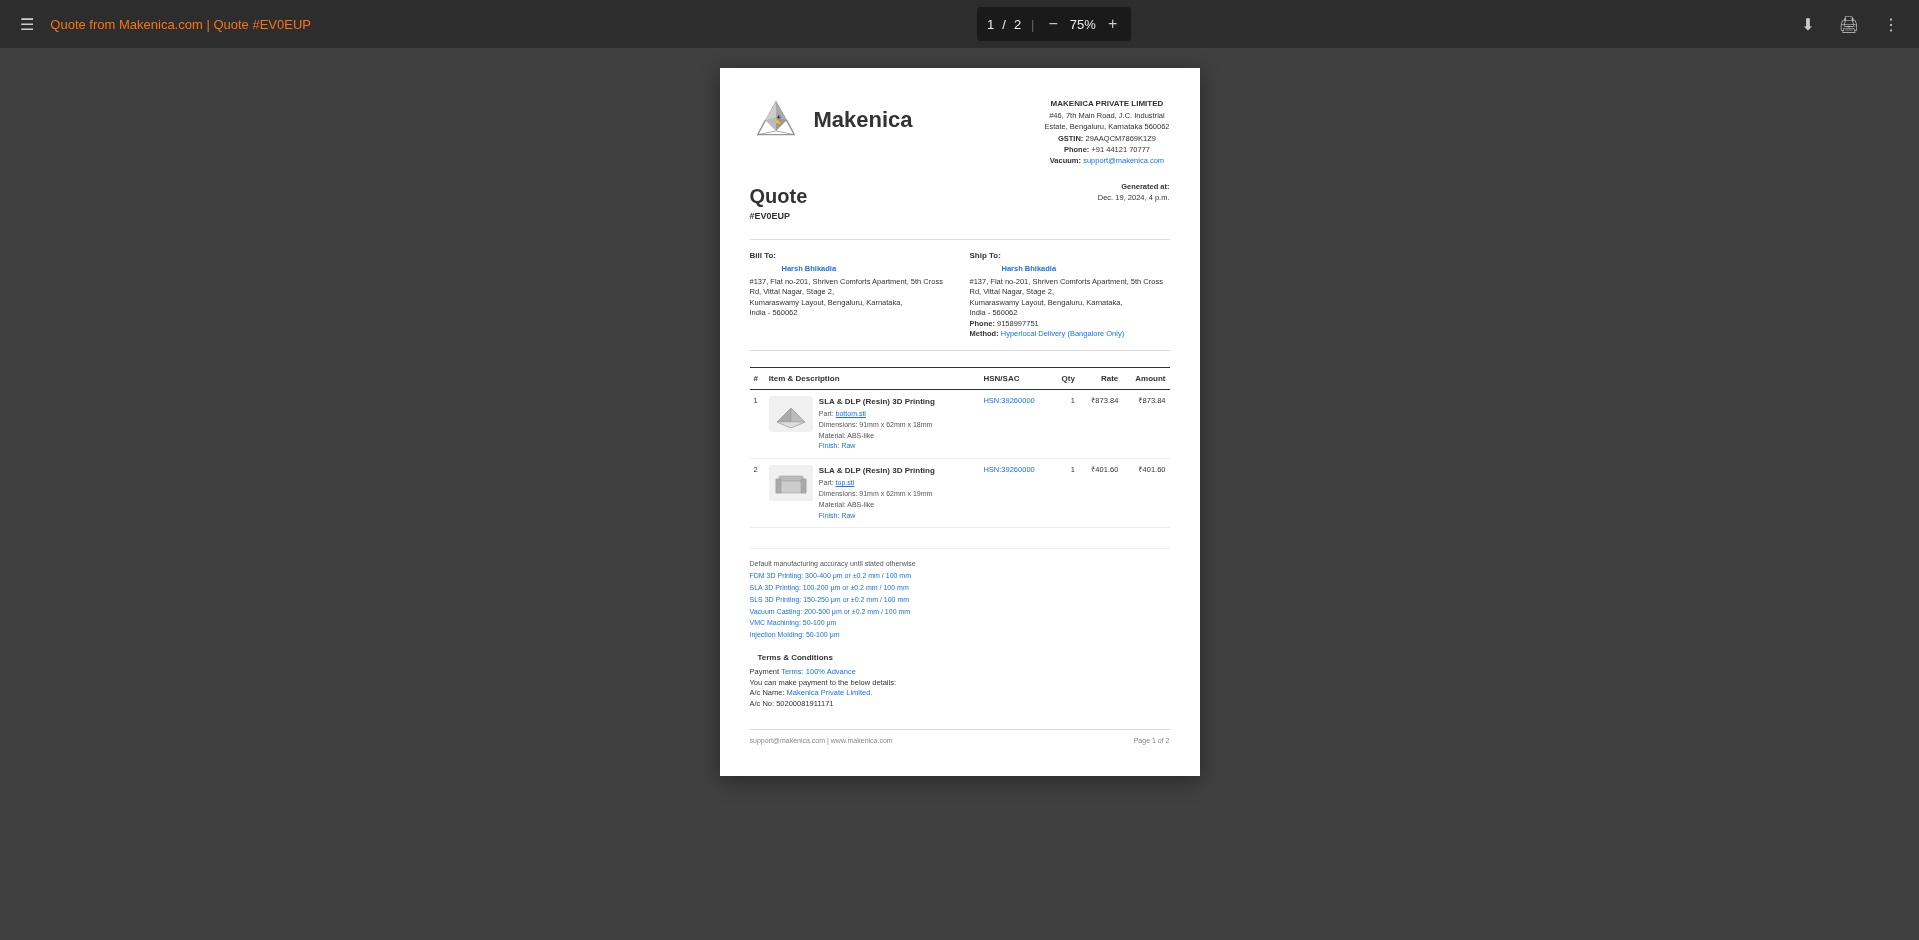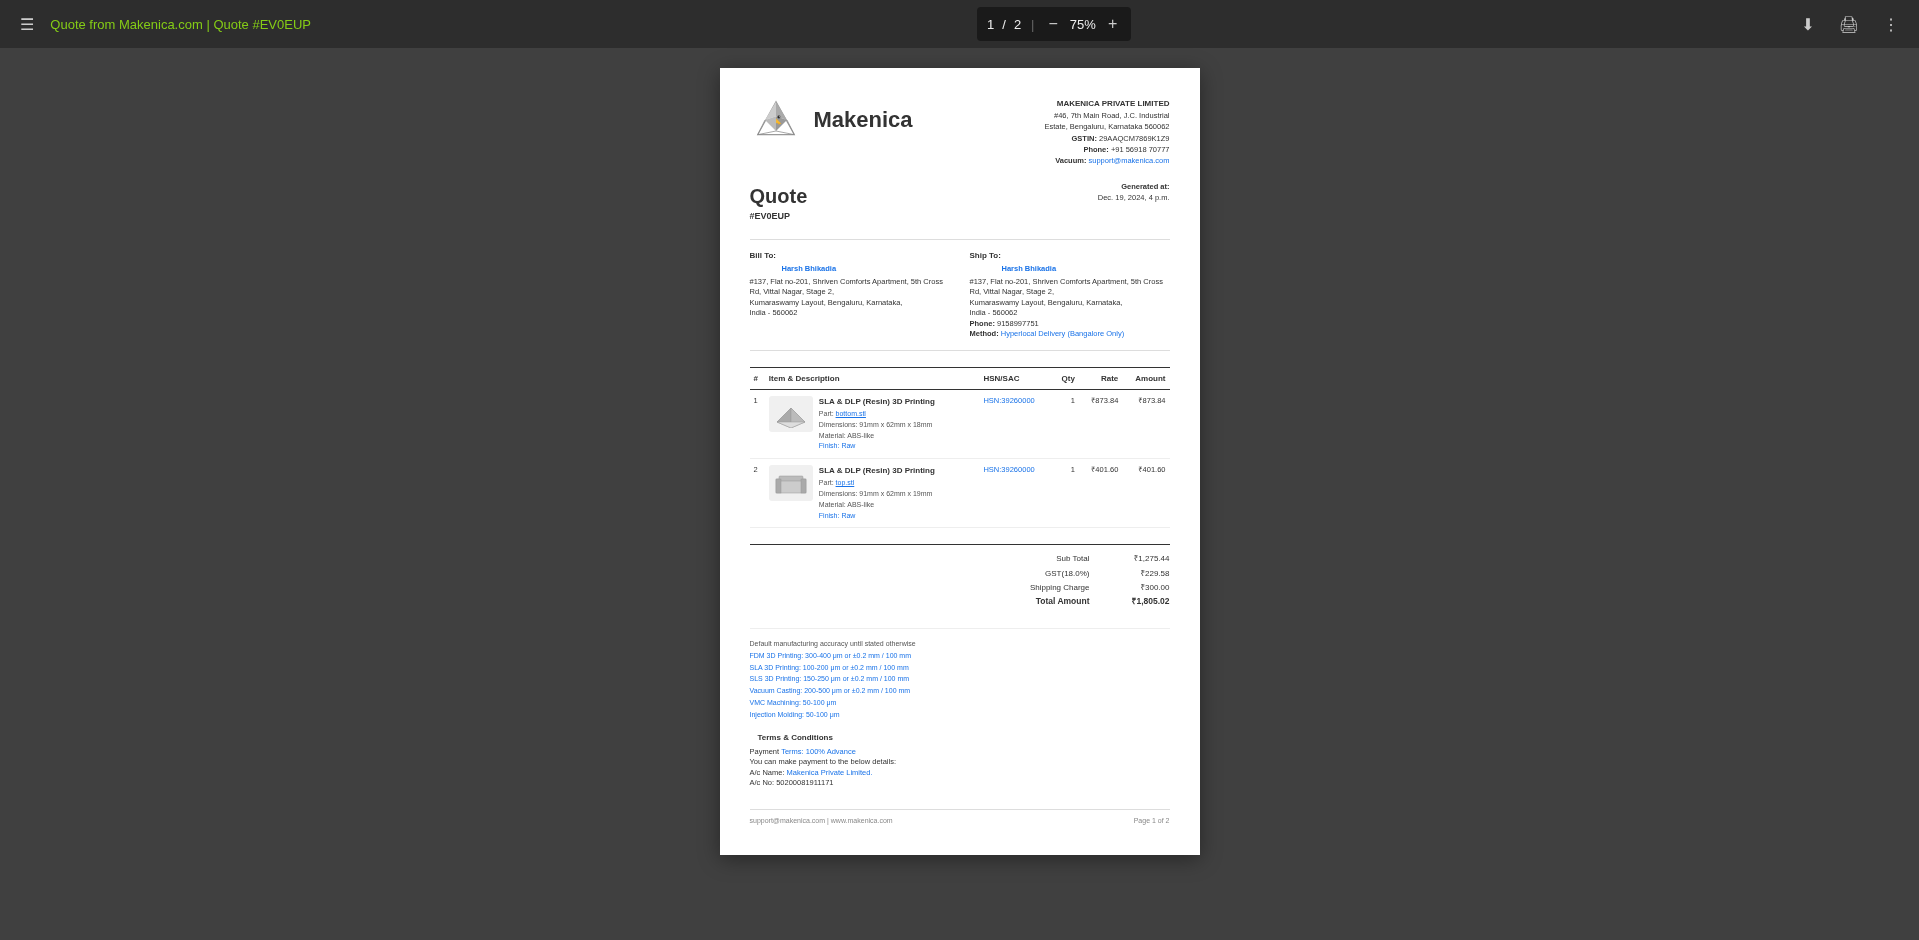--- a/index.html
+++ b/index.html
@@ -37,21 +37,21 @@
       color: #eee;
       font-size: 13px;
     }
     .toolbar-right {
       display: flex;
       align-items: center;
       gap: 16px;
     }
     .toolbar-title {
       font-size: 13px;
-      color: #84cc16;
+      color: #f97316;
     }
     .hamburger-icon {
       cursor: pointer;
       font-size: 18px;
     }
     .toolbar-btn {
       background: none;
       border: none;
       color: #ccc;
       cursor: pointer;
@@ -100,21 +100,21 @@
       width: 52px;
       height: 44px;
     }
     .logo-text {
       font-size: 22px;
       font-weight: bold;
       color: #333;
       letter-spacing: 0;
     }
     .company-info {
-      text-align: right;
+      text-align: center;
       font-size: 7.5px;
       line-height: 1.5;
       margin-left: 40px;
     }
     .company-name {
       font-weight: bold;
       font-size: 8px;
     }
     .company-info a, .link-blue {
       color: #1a73e8;
@@ -340,21 +340,21 @@
       <div class="company-info">
         <div class="company-name">MAKENICA PRIVATE LIMITED</div>
         <div>
           <span>#46, 7th Main Road, J.C. Industrial</span>
         </div>
         <div>Estate, Bengaluru, Karnataka 560062</div>
         <div>
           <strong>GSTIN:</strong>&nbsp;<span>29AAQCM7869K1Z9</span>
         </div>
         <div>
-          <strong>Phone:</strong>&nbsp;<span>+91 56918 70777</span>
+          <strong>Phone:</strong>&nbsp;<span>+91 44121 70777</span>
         </div>
         <div>
           <strong>Vacuum:</strong>&nbsp;<span class="link-blue">support@makenica.com</span>
         </div>
       </div>
     </div>
 
     <div class="quote-title-section">
       <div>
         <div class="quote-title">Quote</div>
@@ -452,38 +452,20 @@
             </div>
           </td>
           <td><span class="link-blue">HSN:39260000</span></td>
           <td class="right">1</td>
           <td class="right">₹401.60</td>
           <td class="right">₹401.60</td>
         </tr>
       </tbody>
     </table>
 
-    <div class="totals-section">
-      <div class="totals-row">
-        <span class="totals-label">Sub Total</span>
-        <span class="totals-value">₹1,275.44</span>
-      </div>
-      <div class="totals-row">
-        <span class="totals-label">GST(18.0%)</span>
-        <span class="totals-value">₹229.58</span>
-      </div>
-      <div class="totals-row">
-        <span class="totals-label">Shipping Charge</span>
-        <span class="totals-value">₹300.00</span>
-      </div>
-      <div class="totals-row total-row">
-        <span class="totals-label">Total Amount</span>
-        <span class="totals-value">₹1,805.02</span>
-      </div>
-    </div>
 
     <div class="notes-section">
       <p>Default manufacturing accuracy until stated otherwise</p>
       <p><span class="link-blue">FDM 3D Printing: 300-400 μm or ±0.2 mm / 100 mm</span></p>
       <p><span class="link-blue">SLA 3D Printing: 100-200 μm or ±0.2 mm / 100 mm</span></p>
       <p><span class="link-blue">SLS 3D Printing: 150-250 μm or ±0.2 mm / 100 mm</span></p>
       <p><span class="link-blue">Vacuum Casting: 200-500 μm or ±0.2 mm / 100 mm</span></p>
       <p><span class="link-blue">VMC Machining: 50-100 μm</span></p>
       <p><span class="link-blue">Injection Molding: 50-100 μm</span></p>
     </div>

